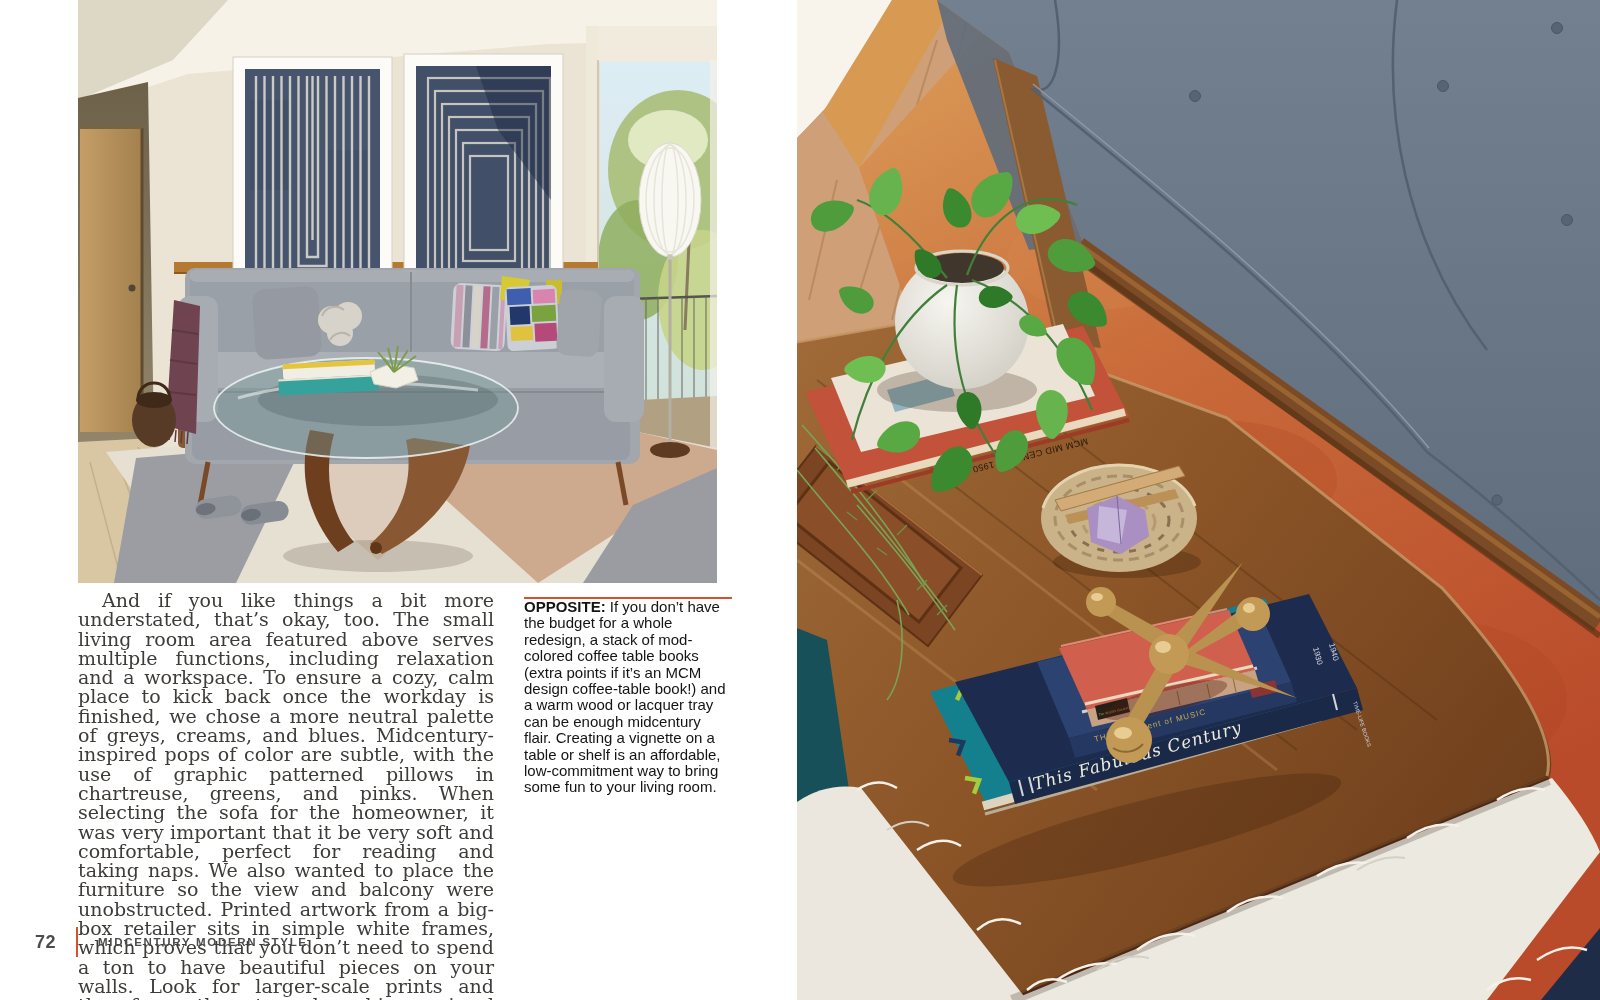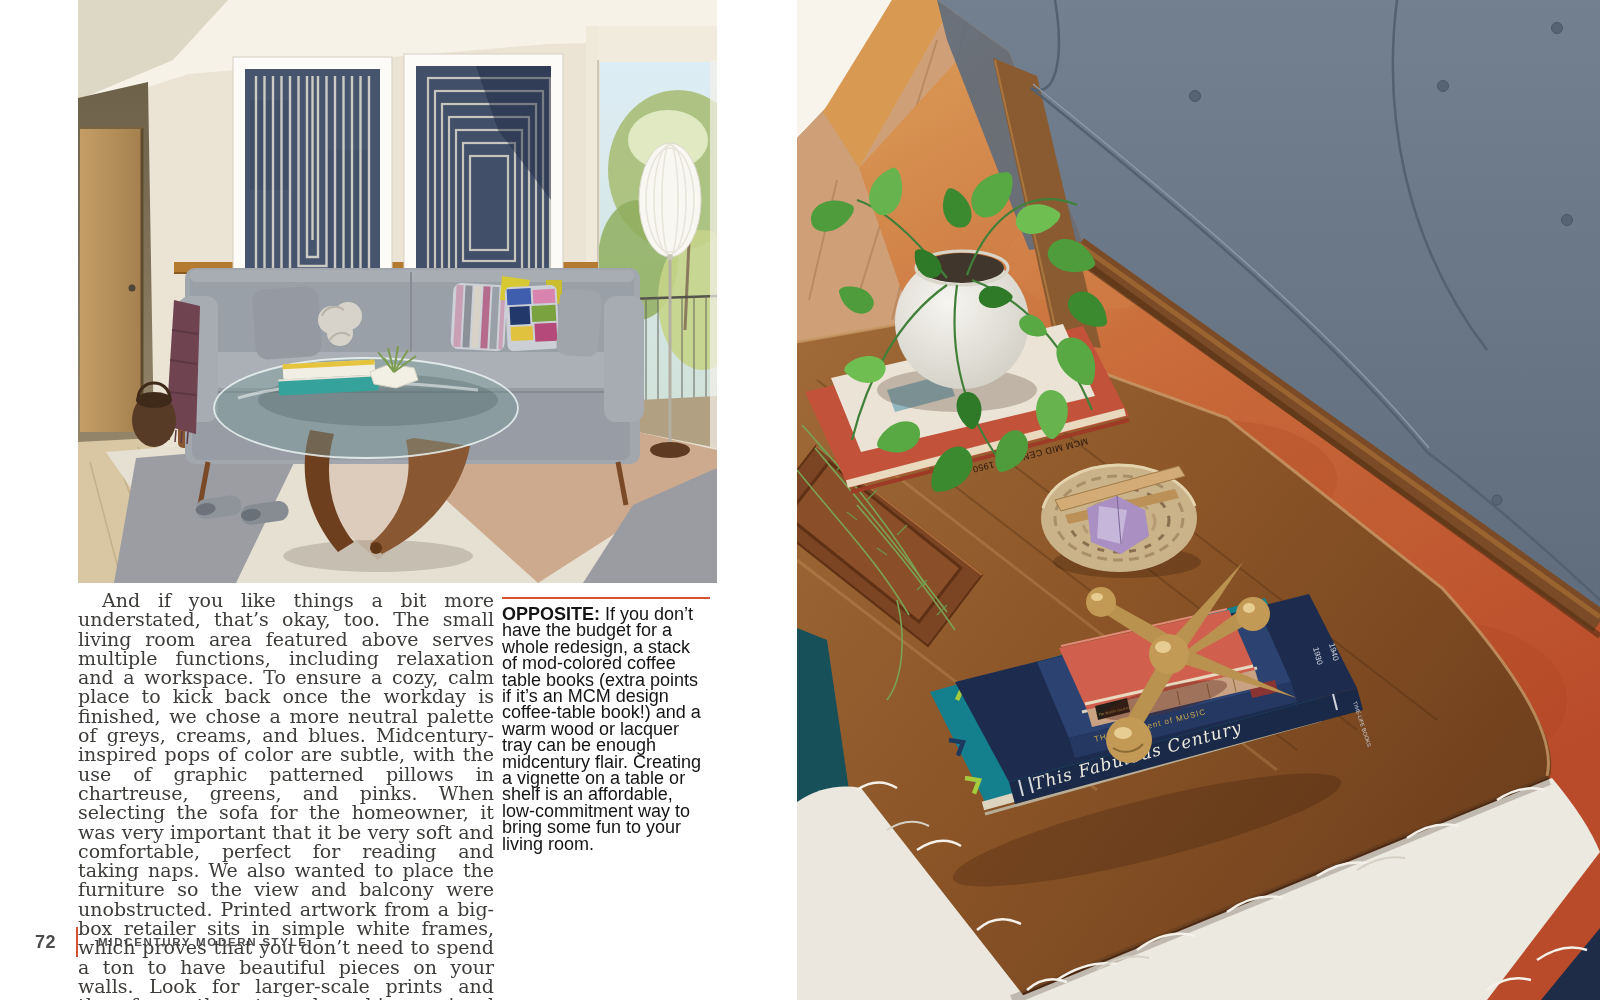--- a/index.html
+++ b/index.html
@@ -3,23 +3,23 @@
 <meta charset="utf-8">
 <style>
   html,body{margin:0;padding:0;background:#9a9a9a;}
   .spread{position:relative;width:1600px;height:1000px;background:#ffffff;overflow:hidden;
           font-family:"Liberation Sans",sans-serif;}
   .photo{position:absolute;display:block;}
   .bodytext{position:absolute;left:78px;top:591px;width:416px;
             font-family:"DejaVu Serif",serif;font-size:19px;line-height:19.3px;
             color:#3e3c39;text-align:justify;}
   .bodytext p{margin:0;text-indent:24px;}
-  .caption{position:absolute;left:502px;top:597px;width:208px;
-           font-size:18px;line-height:16.4px;color:#141414;
-           border-top:2.5px solid #D8502F;padding-top:7px;}
+  .caption{position:absolute;left:524px;top:597px;width:208px;
+           font-size:15px;line-height:16.4px;color:#141414;
+           border-top:2.5px solid #D8502F;}
   .caption b{font-weight:bold;}
   .footer{position:absolute;left:35px;top:927px;display:flex;align-items:center;gap:20px;color:#4c4c4c;}
   .pagenum{font-size:18px;font-weight:bold;letter-spacing:.5px;}
   .footer-rule{width:2px;height:30px;background:#D8502F;}
   .runtitle{font-size:11.5px;font-weight:bold;letter-spacing:1.7px;}
   svg text{user-select:none;}
 </style>
 </head>
 <body>
 

